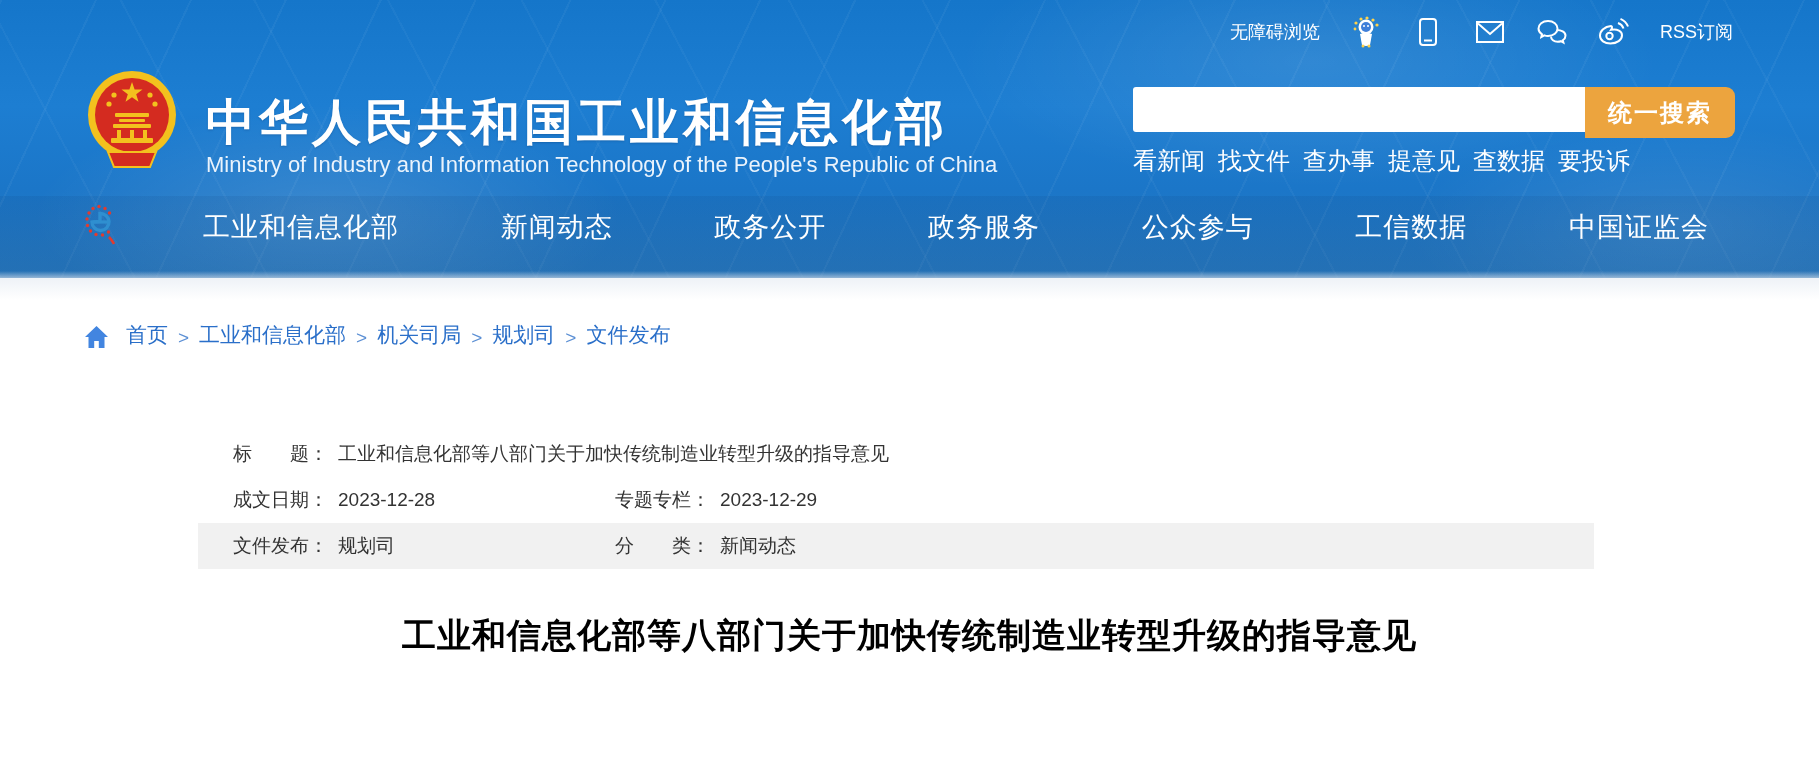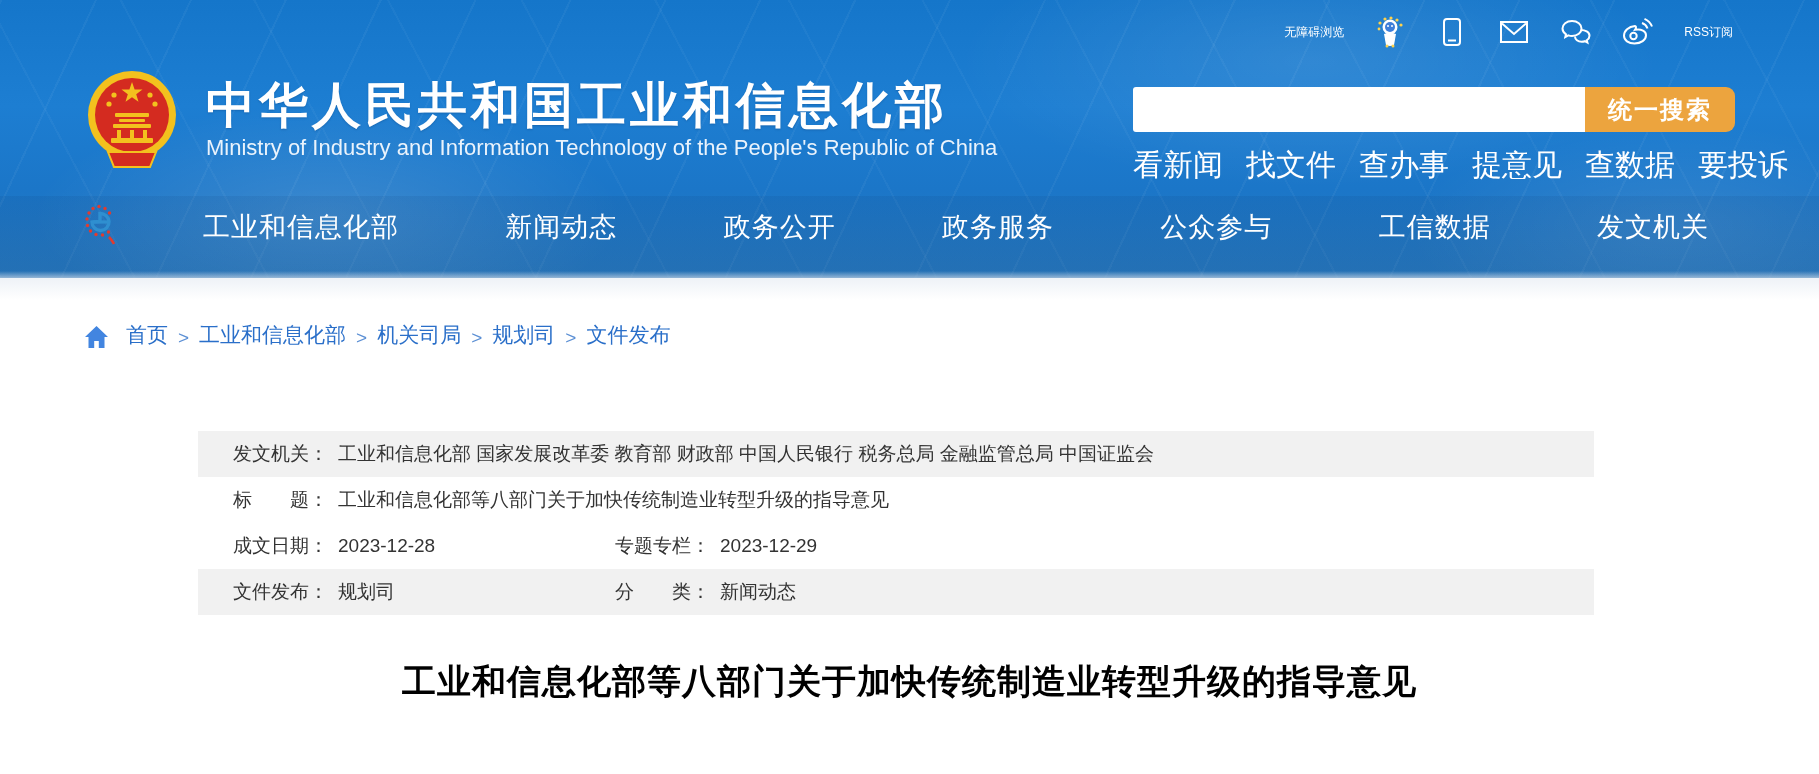--- a/index.html
+++ b/index.html
@@ -14,39 +14,39 @@
     background:
       radial-gradient(ellipse 420px 160px at 18% 78%, rgba(255,255,255,.14), transparent 70%),
       radial-gradient(ellipse 500px 180px at 72% 22%, rgba(255,255,255,.10), transparent 70%),
       radial-gradient(ellipse 380px 150px at 92% 82%, rgba(255,255,255,.10), transparent 70%),
       repeating-linear-gradient(115deg, rgba(255,255,255,.045) 0 2px, transparent 2px 86px),
       repeating-linear-gradient(62deg, rgba(255,255,255,.035) 0 2px, transparent 2px 118px); }
   .header::after { content:""; position:absolute; left:0; right:0; bottom:0; height:7px;
     background:linear-gradient(rgba(255,255,255,0), rgba(220,235,248,.75)); }
 
   .utility { position:absolute; top:16px; right:86px; display:flex; align-items:center;
-    gap:30px; color:#fff; font-size:12px; z-index:3; }
+    gap:30px; color:#fff; font-size:18px; z-index:3; }
   .u-icon { display:inline-flex; width:32px; height:32px; align-items:center; justify-content:center; }
   .u-icon svg { display:block; }
 
   .brand { position:absolute; left:86px; top:70px; display:flex; z-index:2; }
   .emblem { width:92px; height:98px; display:block; }
-  .brand-text { margin-left:28px; margin-top:9px; color:#fff; }
+  .brand-text { margin-left:28px; margin-top:26px; color:#fff; }
   .brand-cn { font-size:49px; font-weight:bold; letter-spacing:4px; line-height:52px;
     text-shadow:0 1px 2px rgba(0,40,90,.25); white-space:nowrap; }
   .brand-en { font-size:22px; line-height:22px; margin-top:6px; color:#eaf3fc; white-space:nowrap; }
 
   .search-area { position:absolute; top:87px; right:84px; width:602px; z-index:3; }
   .search-box { display:flex; width:602px; height:45px; }
   .search-input { flex:1; height:45px; border:none; outline:none; border-radius:3px 0 0 3px;
     background:#fff; font-size:20px; padding:0 14px; color:#333; }
-  .search-btn { width:150px; height:45px; border:none; background:#eca43e; color:#fff;
+  .search-btn { width:150px; height:51px; border:none; background:#eca43e; color:#fff;
     font-size:24px; font-weight:bold; letter-spacing:2px; border-radius:0 9px 9px 0;
     cursor:pointer; font-family:inherit; }
-  .quick-links { display:flex; gap:23px; margin-top:13px; font-size:30px; color:#fff; white-space:nowrap; }
+  .quick-links { display:flex; gap:13px; margin-top:13px; font-size:24px; color:#fff; white-space:nowrap; }
 
   .nav { position:absolute; left:0; right:0; bottom:0; height:82px;
     background:linear-gradient(180deg, rgba(8,52,108,.10), rgba(8,52,108,.16)); z-index:2; }
   .nav-logo { position:absolute; left:83px; top:7px; width:32px; height:42px; display:block; }
   .nav-items { position:absolute; left:203px; right:110px; top:13px; display:flex;
     justify-content:space-between; font-size:27px; color:#fff; letter-spacing:1px; }
 
   
   .header-fade { height:22px; background:linear-gradient(#eef2f7,#ffffff); }
 
@@ -186,21 +186,21 @@
           <path d="M26 34 Q29 37 31 41" stroke="#e23b2e" stroke-width="2.6" fill="none"></path>
         </svg>
       </span>
       <div class="nav-items">
         <a>工业和信息化部</a>
         <a>新闻动态</a>
         <a>政务公开</a>
         <a>政务服务</a>
         <a>公众参与</a>
         <a>工信数据</a>
-        <a>发文机关</a>
+        <a>中国证监会</a>
       </div>
     </nav>
   </header>
 
   <div class="header-fade"></div>
 
   <div class="breadcrumb">
     <span class="home-ic">
       <svg width="25" height="24" viewBox="0 0 25 24">
         <path d="M12.5 1 L24 12 L20.5 12 L20.5 23 L14.8 23 L14.8 16 L10.2 16 L10.2 23 L4.5 23 L4.5 12 L1 12 Z" fill="#4285e0"></path>
@@ -211,24 +211,20 @@
     <a class="crumb">工业和信息化部</a>
     <span class="sep">&gt;</span>
     <a class="crumb">机关司局</a>
     <span class="sep">&gt;</span>
     <a class="crumb">规划司</a>
     <span class="sep">&gt;</span>
     <a class="crumb">文件发布</a>
   </div>
 
   <section class="doc-meta">
-    <div class="meta-row gray">
-      <span class="lbl">发文机关：</span>
-      <span class="val">工业和信息化部 国家发展改革委 教育部 财政部 中国人民银行 税务总局 金融监管总局 中国证监会</span>
-    </div>
     <div class="meta-row">
       <span class="lbl">标　　题：</span>
       <span class="val">工业和信息化部等八部门关于加快传统制造业转型升级的指导意见</span>
     </div>
     <div class="meta-row">
       <div class="pair w1">
         <span class="lbl">成文日期：</span>
         <span class="val">2023-12-28</span>
       </div>
       <div class="pair">

